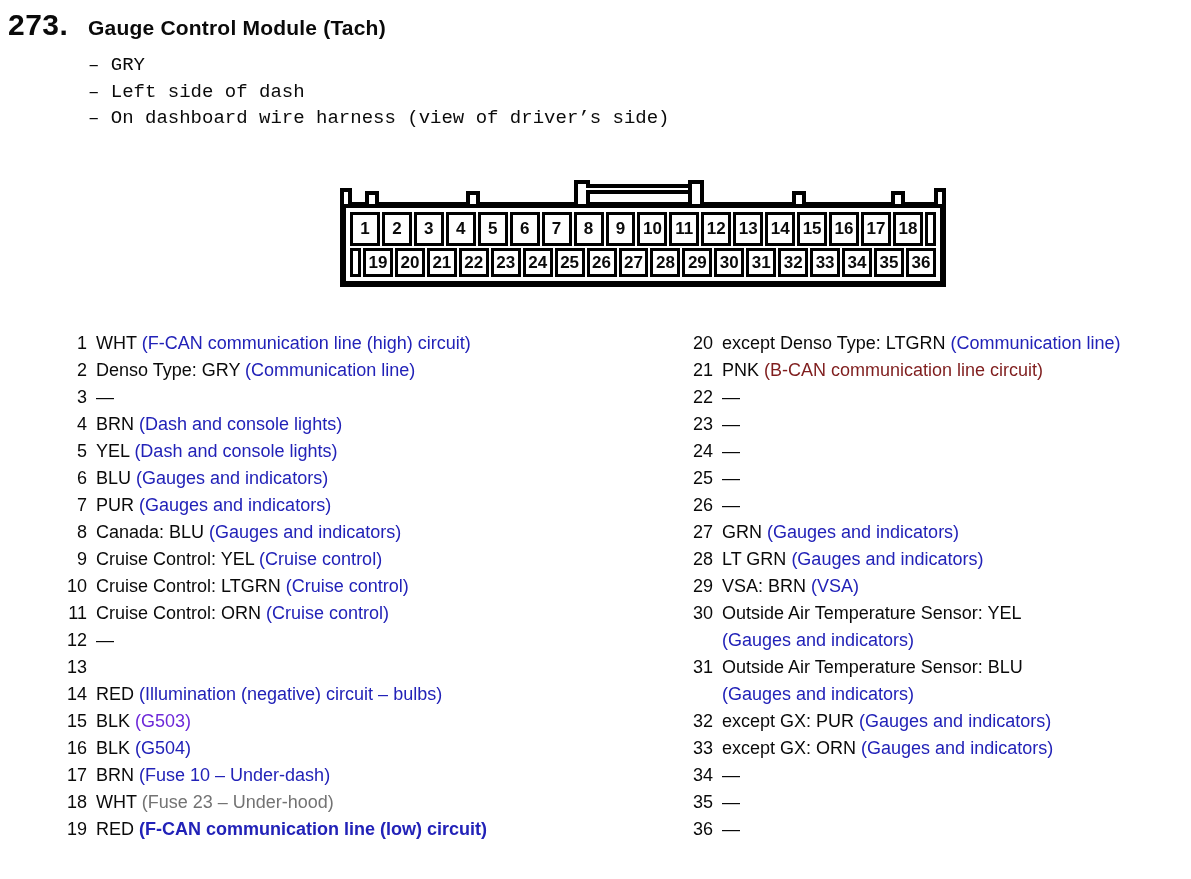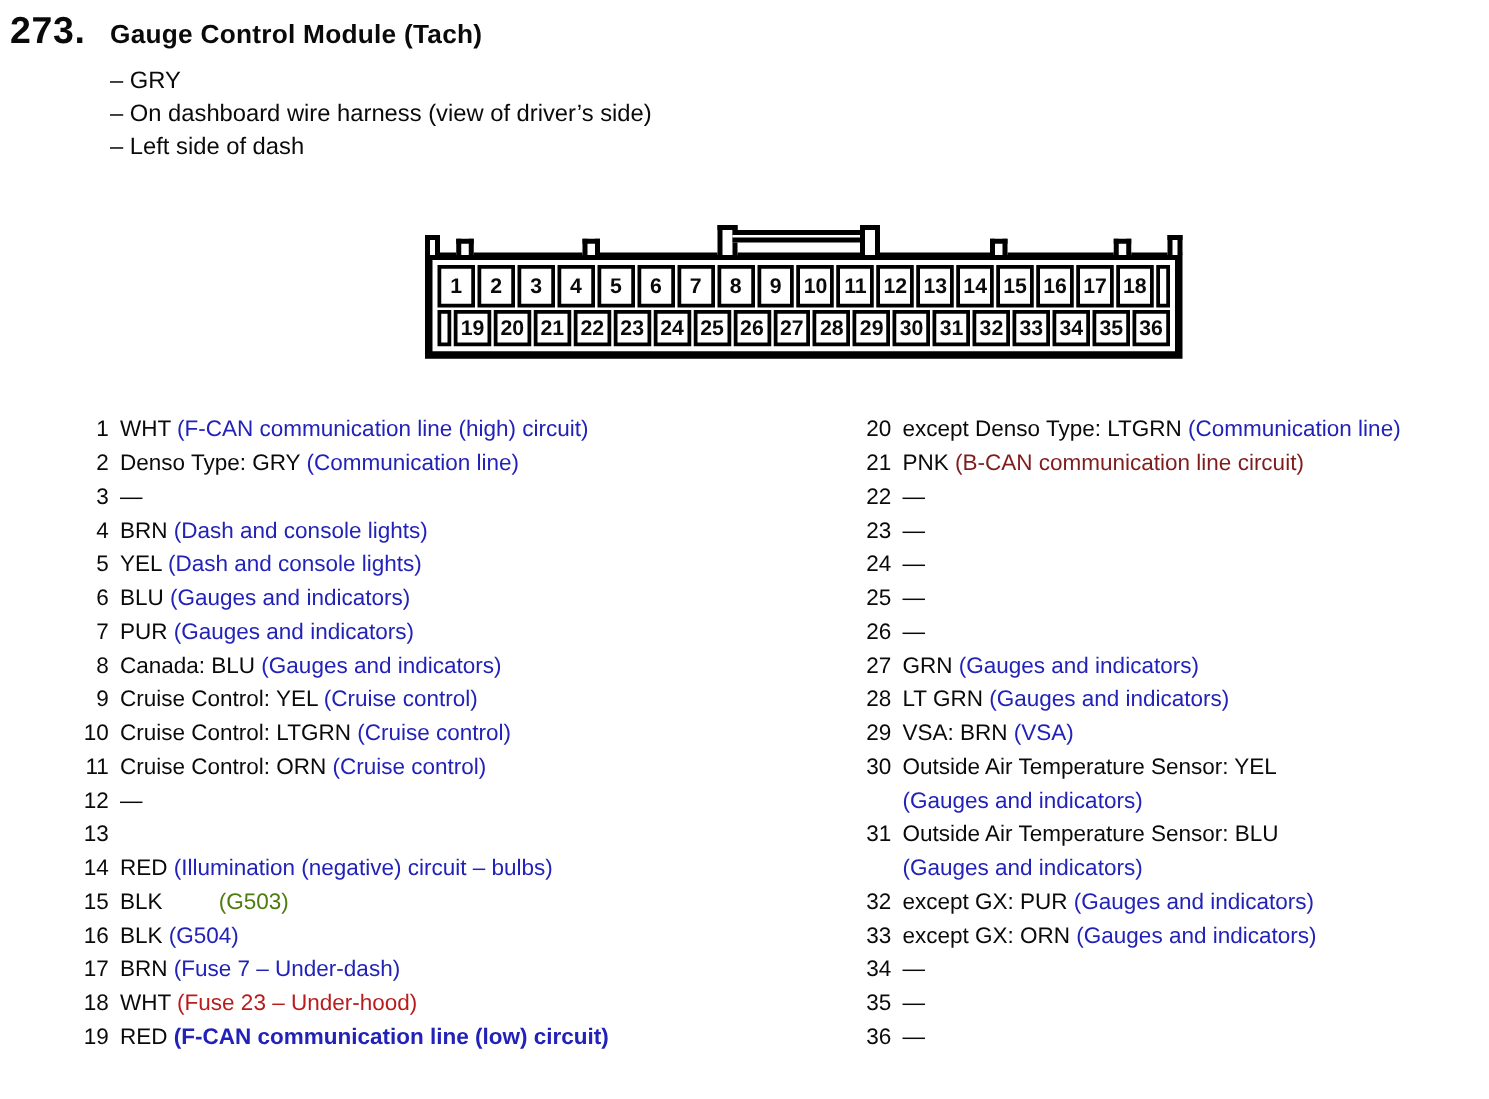--- a/index.html
+++ b/index.html
@@ -32,20 +32,21 @@
     font-size: 21px;
     font-weight: bold;
     letter-spacing: 0.2px;
   }
   .bullets {
     position: absolute;
     left: 88px;
     top: 52px;
     font-size: 19px;
     line-height: 26.5px;
+    font-family: Liberation Mono, monospace;
   }
 
   
   .connector {
     position: absolute;
     left: 340px;
     top: 180px;
     width: 606px;
   }
   .tabs-layer {
@@ -121,22 +122,22 @@
 <body>
 
 <div class="page">
 
   <div class="title-row">
     <span class="title-num">273.</span>
     <span class="title-text">Gauge Control Module (Tach)</span>
   </div>
   <div class="bullets">
     <div>– GRY</div>
+    <div>– Left side of dash</div>
     <div>– On dashboard wire harness (view of driver’s side)</div>
-    <div>– Left side of dash</div>
   </div>
 
   <div class="connector">
     <div class="tabs-layer">
       <div class="tab corner-left"></div>
       <div class="tab small-1"></div>
       <div class="tab small-2"></div>
       <div class="tab lock-post-left"></div>
       <div class="lock-bar"></div>
       <div class="tab lock-post-right"></div>
@@ -242,33 +243,33 @@
       <div class="pin-item wrap">
         <span class="pin-num">13</span>
         <span class="pin-text"> </span>
       </div>
       <div class="pin-item">
         <span class="pin-num">14</span>
         <span class="pin-text"><span class="pin-label">RED</span> <span class="pin-circuit" style="color: rgb(34, 34, 184);">(Illumination (negative) circuit – bulbs)</span></span>
       </div>
       <div class="pin-item">
         <span class="pin-num">15</span>
-        <span class="pin-text"><span class="pin-label">BLK</span> <span class="pin-circuit" style="color: #4d7c0f; margin-left: 40px;">(G503)</span></span>
+        <span class="pin-text"><span class="pin-label">BLK</span> <span class="pin-circuit" style="color: #6d28d9;">(G503)</span></span>
       </div>
       <div class="pin-item">
         <span class="pin-num">16</span>
         <span class="pin-text"><span class="pin-label">BLK</span> <span class="pin-circuit" style="color: rgb(34, 34, 184);">(G504)</span></span>
       </div>
       <div class="pin-item">
         <span class="pin-num">17</span>
-        <span class="pin-text"><span class="pin-label">BRN</span> <span class="pin-circuit" style="color: rgb(34, 34, 184);">(Fuse 7 – Under-dash)</span></span>
+        <span class="pin-text"><span class="pin-label">BRN</span> <span class="pin-circuit" style="color: rgb(34, 34, 184);">(Fuse 10 – Under-dash)</span></span>
       </div>
       <div class="pin-item">
         <span class="pin-num">18</span>
-        <span class="pin-text"><span class="pin-label">WHT</span> <span class="pin-circuit" style="color: #b91c1c;">(Fuse 23 – Under-hood)</span></span>
+        <span class="pin-text"><span class="pin-label">WHT</span> <span class="pin-circuit" style="color: #737373;">(Fuse 23 – Under-hood)</span></span>
       </div>
       <div class="pin-item">
         <span class="pin-num">19</span>
         <span class="pin-text"><span class="pin-label">RED</span> <span class="pin-circuit" style="color: rgb(34, 34, 184); font-weight: bold;">(F-CAN communication line (low) circuit)</span></span>
       </div>
     </div>
   <div class="pin-col right" id="pin-col-right">
       <div class="pin-item">
         <span class="pin-num">20</span>
         <span class="pin-text"><span class="pin-label">except Denso Type: LTGRN</span> <span class="pin-circuit" style="color: rgb(34, 34, 184);">(Communication line)</span></span>

